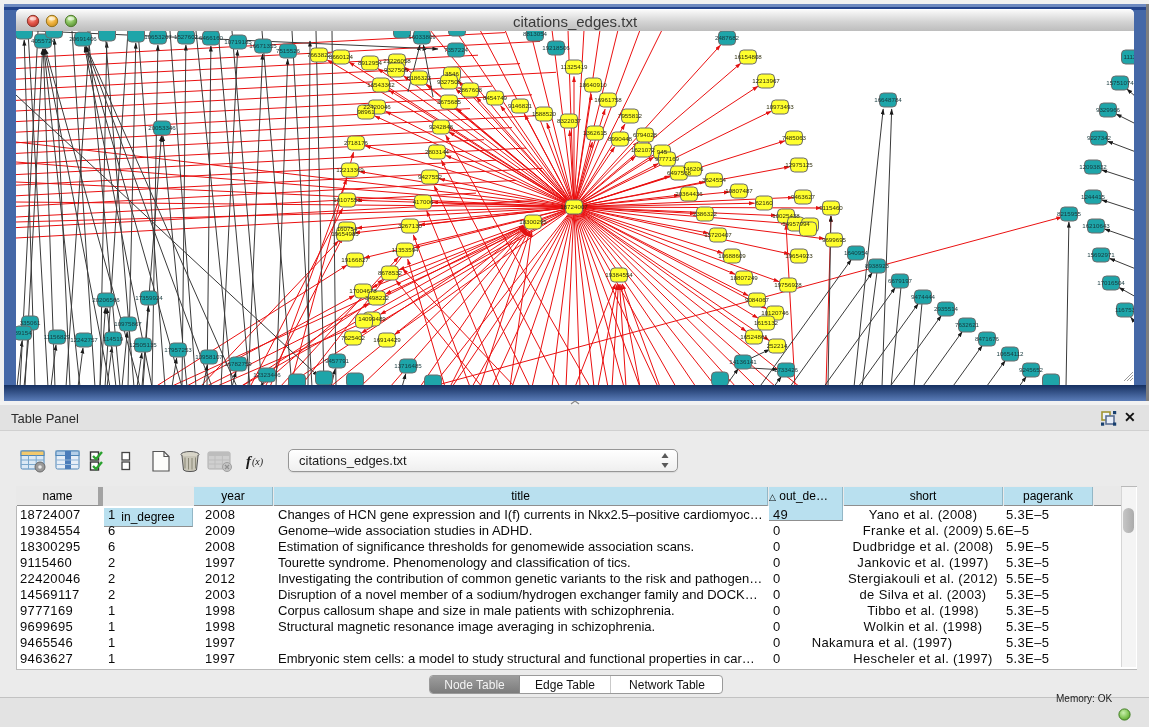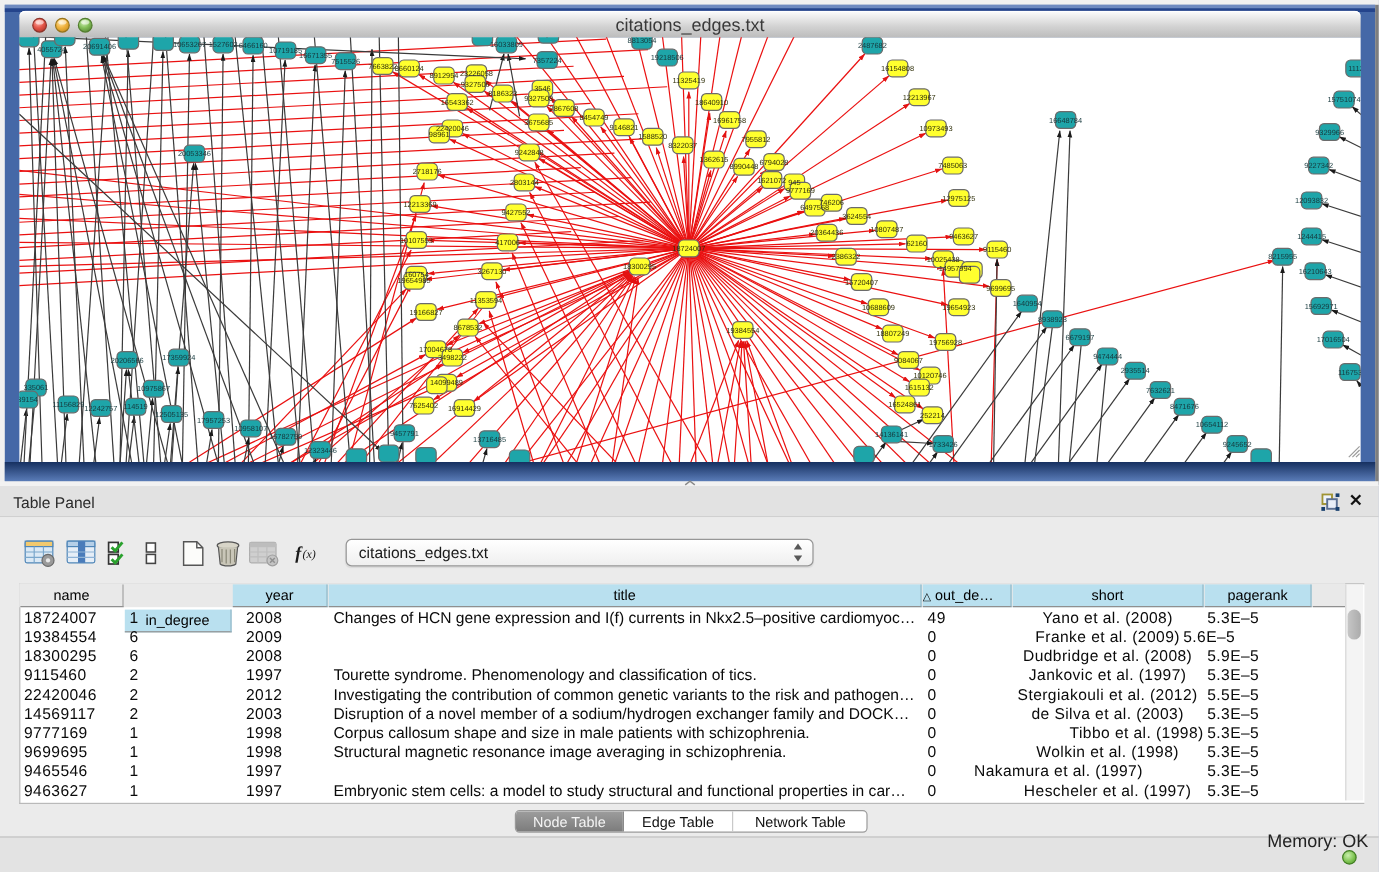--- a/index.html
+++ b/index.html
@@ -651,53 +651,55 @@
 <div class="abs" style="left:288px;top:449px;width:390px;height:23px;border:1px solid #969696;border-radius:5px;background:linear-gradient(#ffffff,#efefef);box-shadow:0 1px 1px rgba(0,0,0,0.08)"></div>
 <div class="abs" style="left:299px;top:453px;font-size:13px;color:#1a1a1a">citations_edges.txt</div>
 <svg class="abs" style="left:660px;top:452px" width="10" height="17">
 <path d="M5 1 L8.5 6 H1.5 z" fill="#585858"></path>
     <path d="M5 16 L8.5 11 H1.5 z" fill="#585858"></path>
 </svg>
 
 <div class="abs" style="left:16px;top:486px;width:1121px;height:184px;background:#fff;border:1px solid #b9b9b9;border-right:none"></div>
 <div class="abs" style="left:16px;top:486px;width:1105px;height:20px;background:#e9e9e9"></div>
 
-<div class="abs hdr" style="left:17px;top:487px;width:86px;height:19px;background:#e9e9e9;border-right:1px solid #a3a3a3;border-bottom:1px solid #8f8f8f;font-size:12px;text-align:center;line-height:19px">name</div>
+<div class="abs hdr" style="left:17px;top:487px;width:86px;height:19px;background:#e9e9e9;border-right:5px solid #a3a3a3;border-bottom:1px solid #8f8f8f;font-size:12px;text-align:center;line-height:19px">name</div>
 <div class="abs hdr" style="left:104px;top:508px;width:89px;height:19px;background:#b9e0ef;border-right:1px solid #93b7c6;border-bottom:1px solid #8f8f8f;font-size:12px;text-align:center;line-height:19px">in_degree</div>
 <div class="abs hdr" style="left:194px;top:487px;width:79px;height:19px;background:#b9e0ef;border-right:1px solid #93b7c6;border-bottom:1px solid #8f8f8f;font-size:12px;text-align:center;line-height:19px">year</div>
 <div class="abs hdr" style="left:274px;top:487px;width:494px;height:19px;background:#b9e0ef;border-right:1px solid #93b7c6;border-bottom:1px solid #8f8f8f;font-size:12px;text-align:center;line-height:19px">title</div>
-<div class="abs hdr" style="left:769px;top:487px;width:74px;height:19px;background:#b9e0ef;border-right:1px solid #93b7c6;border-bottom:1px solid #8f8f8f;font-size:12px;text-align:left;line-height:19px"><span style="font-size:9px">△</span> out_de…</div>
+<div class="abs hdr" style="left:769px;top:487px;width:74px;height:34px;background:#b9e0ef;border-right:1px solid #93b7c6;border-bottom:1px solid #8f8f8f;font-size:12px;text-align:left;line-height:19px"><span style="font-size:9px">△</span> out_de…</div>
 <div class="abs hdr" style="left:844px;top:487px;width:159px;height:19px;background:#b9e0ef;border-right:1px solid #93b7c6;border-bottom:1px solid #8f8f8f;font-size:12px;text-align:center;line-height:19px">short</div>
 <div class="abs hdr" style="left:1004px;top:487px;width:89px;height:19px;background:#b9e0ef;border-right:1px solid #93b7c6;border-bottom:1px solid #8f8f8f;font-size:12px;text-align:center;line-height:19px">pagerank</div>
 <div class="abs" style="left:1094px;top:487px;width:27px;height:19px;background:#e9e9e9;border-bottom:1px solid #8f8f8f"></div>
 
 <div class="abs" style="left:1121px;top:487px;width:15px;height:180px;background:#f4f4f4;border-left:1px solid #d6d6d6"></div>
 <div class="abs" style="left:1123px;top:508px;width:11px;height:25px;background:linear-gradient(90deg,#c6c6c6,#ababab);border-radius:6px"></div>
 <style>.row span{position:absolute;font-size:13px;letter-spacing:0.35px;color:#0a0a0a;white-space:nowrap}.row{position:absolute;left:0;top:0;width:1121px;height:16px;line-height:16px}</style>
 <div class="row" style="top:507px;height:16px;line-height:16px">
 <span style="left:20px">18724007</span>
     <span style="left:108px">1</span>
     <span style="left:205px">2008</span>
 <span style="left:278px;width:489px;overflow:hidden;letter-spacing:0">Changes of HCN gene expression and I(f) currents in Nkx2.5–positive cardiomyoc…</span>
     <span style="left:773px">49</span>
 <span style="left:843px;width:160px;text-align:center">Yano et al. (2008)</span>
     <span style="left:1006px">5.3E–5</span>
 </div>
 <div class="row" style="top:523px;height:16px;line-height:16px">
 <span style="left:20px">19384554</span>
     <span style="left:108px">6</span>
     <span style="left:205px">2009</span>
+<span style="left:278px;width:489px;overflow:hidden;letter-spacing:0">Genome–wide association studies in ADHD.</span>
     <span style="left:773px">0</span>
 <span style="left:843px;width:160px;text-align:center">Franke et al. (2009)</span>
     <span style="left:986px">5.6E–5</span>
 </div>
 <div class="row" style="top:539px;height:16px;line-height:16px">
 <span style="left:20px">18300295</span>
     <span style="left:108px">6</span>
     <span style="left:205px">2008</span>
+<span style="left:278px;width:489px;overflow:hidden;letter-spacing:0">Estimation of significance thresholds for genomewide association scans.</span>
     <span style="left:773px">0</span>
 <span style="left:843px;width:160px;text-align:center">Dudbridge et al. (2008)</span>
     <span style="left:1006px">5.9E–5</span>
 </div>
 <div class="row" style="top:555px;height:16px;line-height:16px">
 <span style="left:20px">9115460</span>
     <span style="left:108px">2</span>
     <span style="left:205px">1997</span>
 <span style="left:278px;width:489px;overflow:hidden;letter-spacing:0">Tourette syndrome. Phenomenology and classification of tics.</span>
     <span style="left:773px">0</span>
@@ -721,21 +723,21 @@
     <span style="left:773px">0</span>
 <span style="left:843px;width:160px;text-align:center">de Silva et al. (2003)</span>
     <span style="left:1006px">5.3E–5</span>
 </div>
 <div class="row" style="top:603px;height:16px;line-height:16px">
 <span style="left:20px">9777169</span>
     <span style="left:108px">1</span>
     <span style="left:205px">1998</span>
 <span style="left:278px;width:489px;overflow:hidden;letter-spacing:0">Corpus callosum shape and size in male patients with schizophrenia.</span>
     <span style="left:773px">0</span>
-<span style="left:843px;width:160px;text-align:right">Tibbo et al. (1998)</span>
+<span style="left:843px;width:160px;text-align:center">Tibbo et al. (1998)</span>
     <span style="left:1006px">5.3E–5</span>
 </div>
 <div class="row" style="top:619px;height:16px;line-height:16px">
 <span style="left:20px">9699695</span>
     <span style="left:108px">1</span>
     <span style="left:205px">1998</span>
 <span style="left:278px;width:489px;overflow:hidden;letter-spacing:0">Structural magnetic resonance image averaging in schizophrenia.</span>
     <span style="left:773px">0</span>
 <span style="left:843px;width:160px;text-align:center">Wolkin et al. (1998)</span>
     <span style="left:1006px">5.3E–5</span>
@@ -758,21 +760,21 @@
     <span style="left:1006px">5.3E–5</span>
 </div>
 
 <div class="abs" style="left:429px;top:675px;width:294px;height:19px;border:1px solid #9a9a9a;border-radius:4px;background:#fff;overflow:hidden">
 <div class="abs" style="left:0;top:0;width:90px;height:19px;background:linear-gradient(#9d9d9d,#787878);color:#f4f4f4;font-size:12px;text-align:center;line-height:18px;border-right:1px solid #8a8a8a">Node Table</div>
 <div class="abs" style="left:90px;top:0;width:91px;height:19px;font-size:12px;color:#111;text-align:center;line-height:18px;border-right:1px solid #c9c9c9">Edge Table</div>
 <div class="abs" style="left:181px;top:0;width:112px;height:19px;font-size:12px;color:#111;text-align:center;line-height:18px">Network Table</div>
 </div>
 
 <div class="abs" style="left:0;top:697px;width:1149px;height:30px;background:#e3e3e3;border-top:1px solid #c2c2c2"></div>
-<div class="abs" style="left:1056px;top:693px;font-size:15px;color:#222">Memory: OK</div>
+<div class="abs" style="left:1056px;top:693px;font-size:10px;color:#222">Memory: OK</div>
 <svg class="abs" style="left:1118px;top:708px" width="13" height="13">
 <defs>
       <radialGradient id="mg" cx="0.4" cy="0.35" r="0.8">
         <stop offset="0" stop-color="#c9efad"></stop>
         <stop offset="0.6" stop-color="#7cc24f"></stop>
         <stop offset="1" stop-color="#4f912c"></stop>
       </radialGradient>
     </defs>
 <circle cx="6.5" cy="6.5" r="5.6" fill="url(#mg)" stroke="#3f7d21"></circle>
 </svg>

